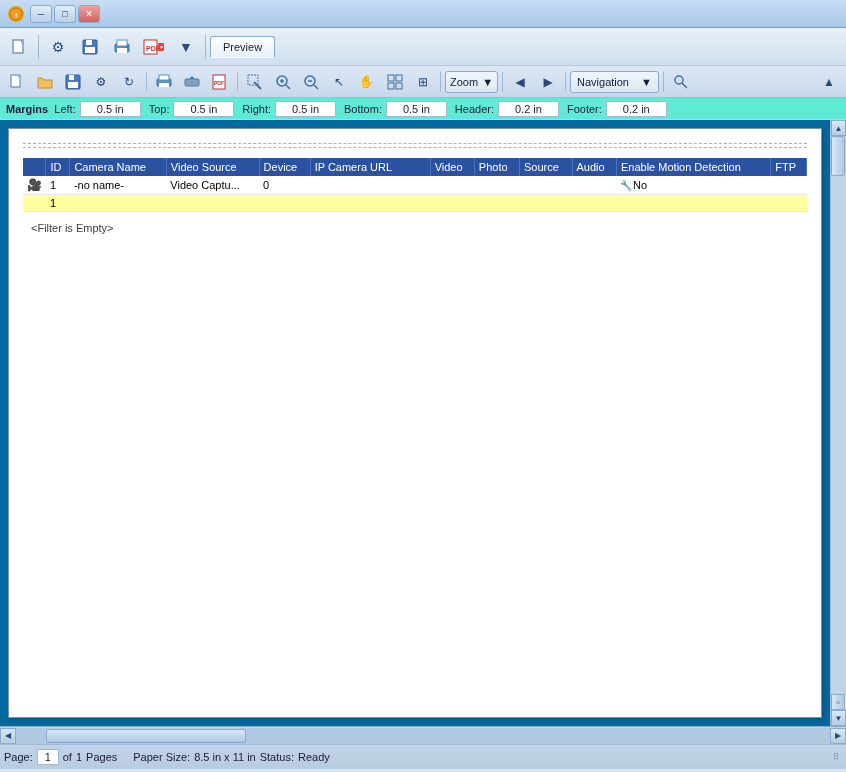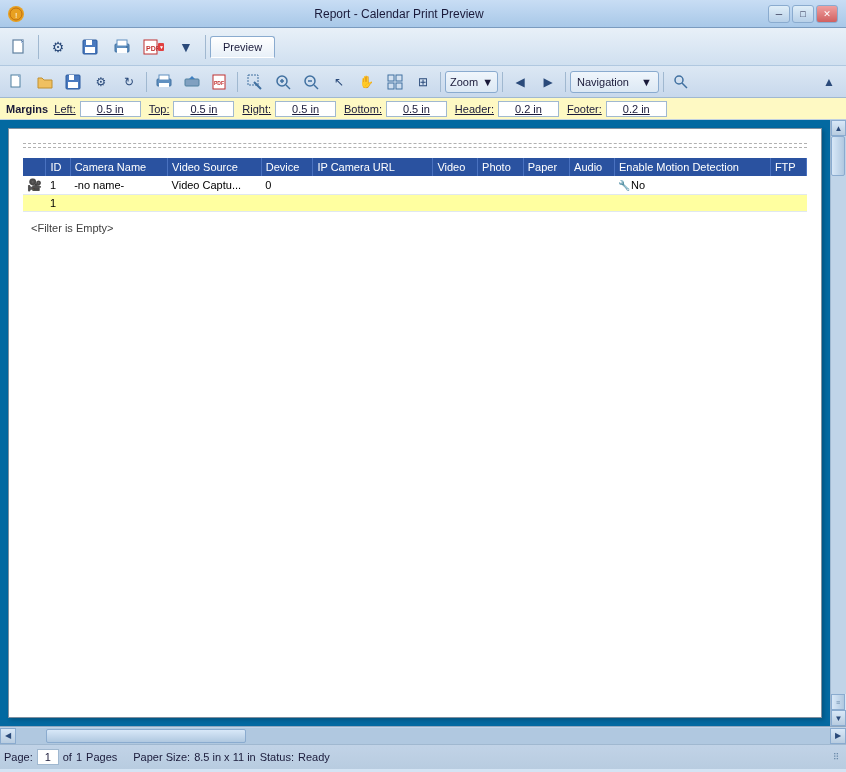--- a/index.html
+++ b/index.html
@@ -117,34 +117,33 @@
       padding: 2px 6px;
       cursor: pointer;
       font-size: 11px;
       color: #1a1a3a;
       height: 22px;
       gap: 12px;
     }
 
     
     .margins-bar {
-      background: #fef9c3;
+      background: #5eead4;
       height: 22px;
       display: flex;
       align-items: center;
       padding: 0 6px;
       border-bottom: 1px solid #c0d0e0;
       font-size: 11px;
       color: #1a1a3a;
       gap: 0;
     }
     .margin-item {
       display: flex; align-items: center; gap: 4px;
       margin-right: 8px;
-      text-decoration: underline;
     }
     .margin-label { font-weight: bold; }
     .margin-value {
       background: white;
       border: 1px solid #a0b8d0;
       padding: 1px 16px;
       min-width: 44px;
       text-align: center;
     }
 
@@ -283,21 +282,20 @@
 </head>
 <body>
 
 <div class="title-bar">
   <div class="title-bar-icon">
     <svg width="14" height="14" viewBox="0 0 14 14">
       <circle cx="7" cy="7" r="6" fill="#e8a020" stroke="#c07010" stroke-width="1"></circle>
       <text x="7" y="11" text-anchor="middle" font-size="8" fill="white">!</text>
     </svg>
   </div>
-  <div class="title-text">Report - Calendar Print Preview</div>
   <div class="title-buttons">
     <div class="title-btn">─</div>
     <div class="title-btn">□</div>
     <div class="title-btn close">✕</div>
   </div>
 </div>
 
 <div class="toolbar1">
   <div class="tb-btn" title="New">
     <svg width="18" height="18" viewBox="0 0 18 18">
@@ -475,21 +473,21 @@
           <thead>
             <tr>
               <th style="width:14px;"></th>
               <th>ID</th>
               <th>Camera Name</th>
               <th>Video Source</th>
               <th>Device</th>
               <th style="width: 120px;">IP Camera URL</th>
               <th>Video</th>
               <th>Photo</th>
-              <th>Paper</th>
+              <th>Source</th>
               <th>Audio</th>
               <th>Enable Motion Detection</th>
               <th>FTP</th>
             </tr>
           </thead>
           <tbody>
             <tr class="row-white">
               <td>
                 <span style="font-size:12px;">🎥</span>
               </td>

